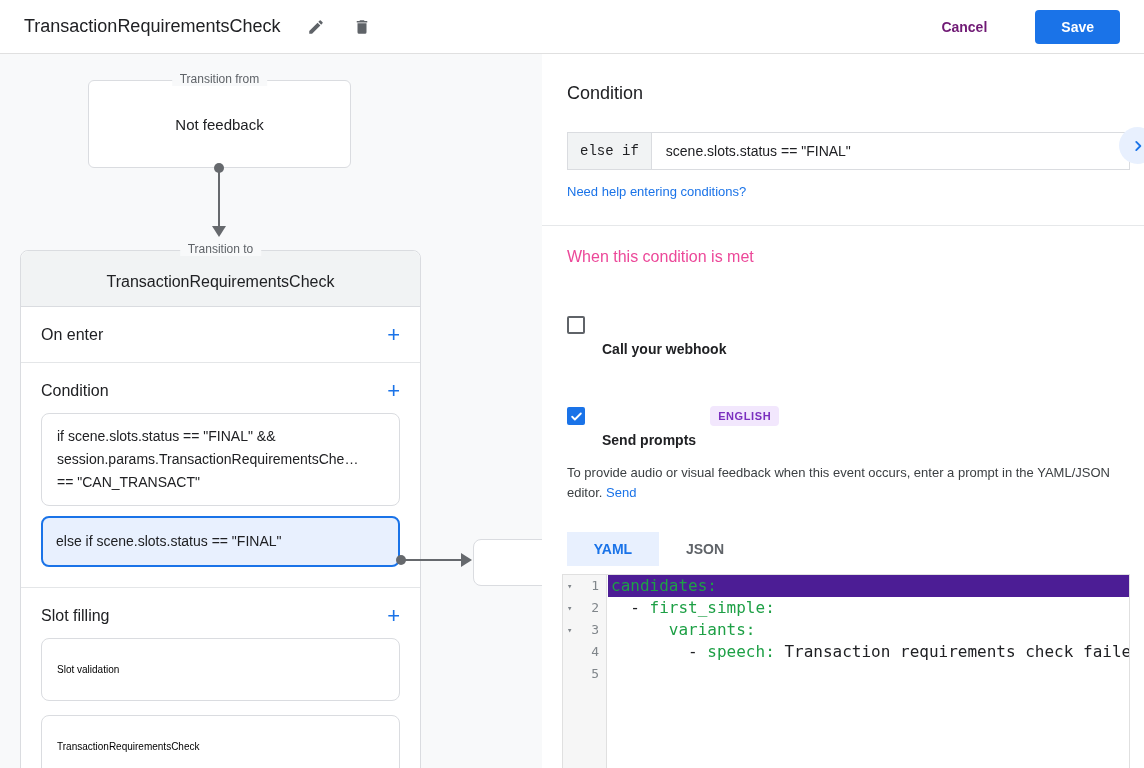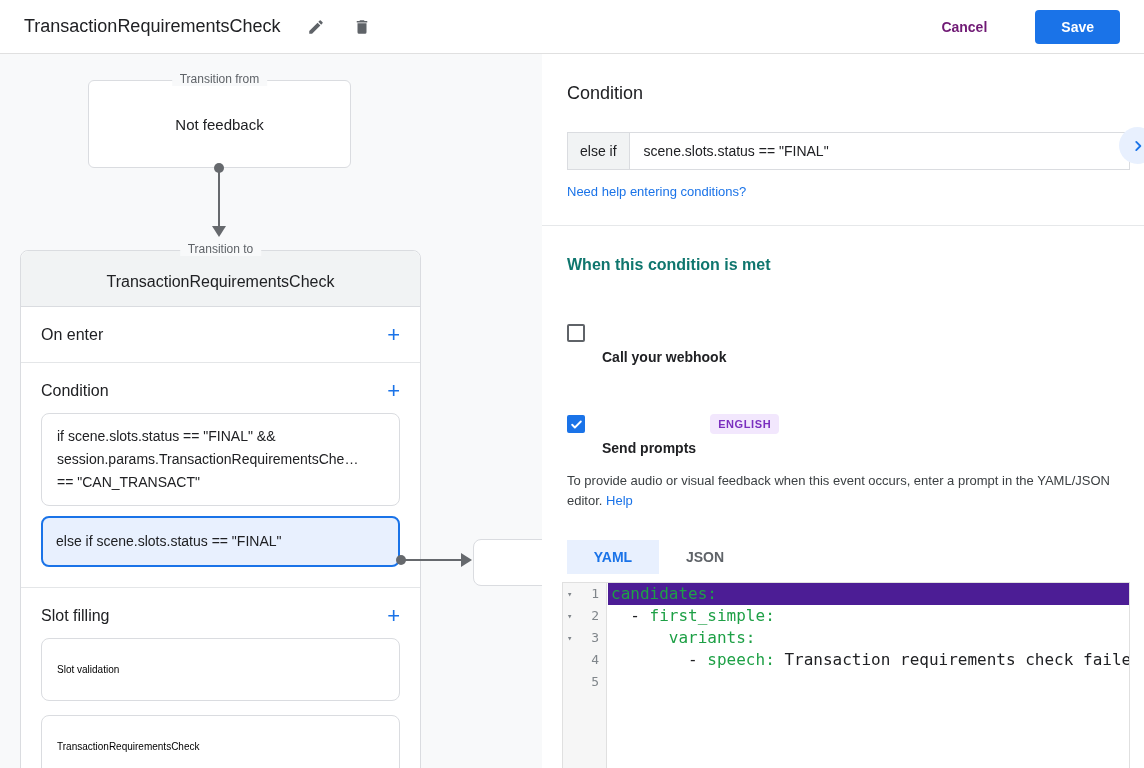--- a/index.html
+++ b/index.html
@@ -49,27 +49,27 @@
   .cond-box { border:1px solid #dadce0; border-radius:8px; background:#fff; padding:11px 15px; font-size:14px; color:#202124; line-height:23px; margin-top:2px; }
   .cond-box.selected { border:2px solid #1a73e8; background:#e8f0fe; margin-top:10px; padding:13px 13px; line-height:21px; cursor:pointer; }
   .slot-box { border:1px solid #dadce0; border-radius:8px; background:#fff; padding:25px 15px; font-size:10px; color:#000000; margin-top:2px; cursor:pointer; }
   .slot-box + .slot-box { margin-top:14px; }
 
   
   .panel-title { padding-top:29px; font-size:18px; font-weight:400; color:#202124; }
   .collapse-btn { position:absolute; right:-12px; top:73px; width:37px; height:37px; border-radius:50%; background:#e8f0fe; border:none; display:flex; align-items:center; justify-content:center; cursor:pointer; }
 
   .cond-row { display:flex; margin-top:28px; height:38px; }
-  .cond-prefix { display:flex; align-items:center; padding:0 12px; background:#f1f3f4; border:1px solid #dadce0; border-right:none; font-size:14px; color:#202124; }
+  .cond-prefix { display:flex; align-items:center; padding:0 12px; background:#f1f3f4; border:1px solid #dadce0; border-right:none; font-size:14px; color:#202124;font-family:Liberation Mono, monospace; }
   .cond-input { flex:1; border:1px solid #dadce0; padding:0 14px; font-size:14px; color:#202124; font-family:inherit; background:#fff; outline:none; }
 
   .help-link { display:inline-block; margin-top:14px; font-size:13px; color:#1a73e8; text-decoration:none; cursor:pointer; }
   .panel-divider { height:1px; background:#e6e8ea; margin:25px -14px 0 -25px; }
 
-  .when-heading { margin-top:30px; font-size:16px; font-weight:700; color:#0f766e; }
+  .when-heading { margin-top:22px; font-size:16px; font-weight:400; color:#ec4899; }
 
   .check-row { display:flex; align-items:center; margin-top:27px; }
   .checkbox { width:18px; height:18px; border:2px solid #5f6368; border-radius:2px; background:#fff; flex:0 0 18px; cursor:pointer; }
   .checkbox.checked { background:#1a73e8; border-color:#1a73e8; display:flex; align-items:center; justify-content:center; }
   .check-label { margin-left:17px; font-size:14px; font-weight:700; color:#202124;margin-top:48px; }
   .lang-badge { margin-left:14px; background:#f2e7fd; color:#7b2fbf; font-size:11px; font-weight:700; letter-spacing:0.6px; padding:4px 8px; border-radius:4px; }
 
   .desc { margin-top:15px; font-size:13px; color:#3c4043; line-height:20px; max-width:563px; }
   .desc a { color:#1a73e8; text-decoration:none; cursor:pointer; }
 
@@ -188,21 +188,21 @@
     <div class="check-row">
       <span class="checkbox checked">
         <svg width="13" height="13" viewBox="0 0 24 24">
             <path d="M4 12.5l5 5L20 6.5" fill="none" stroke="#fff" stroke-width="3.4" stroke-linecap="round" stroke-linejoin="round"></path>
           </svg>
       </span>
       <span class="check-label">Send prompts</span>
       <span class="lang-badge">ENGLISH</span>
     </div>
 
-    <div class="desc"><span>To provide audio or visual feedback when this event occurs, enter a prompt in the YAML/JSON editor.</span> <a>Help</a></div>
+    <div class="desc"><span>To provide audio or visual feedback when this event occurs, enter a prompt in the YAML/JSON editor.</span> <a>Send</a></div>
 
     <div class="tabs">
       <div class="tab active">YAML</div>
       <div class="tab">JSON</div>
     </div>
 
     <div class="editor">
       <div class="gutter-bg"></div>
       <div class="code-line active">
         <div class="gutter-cell">

